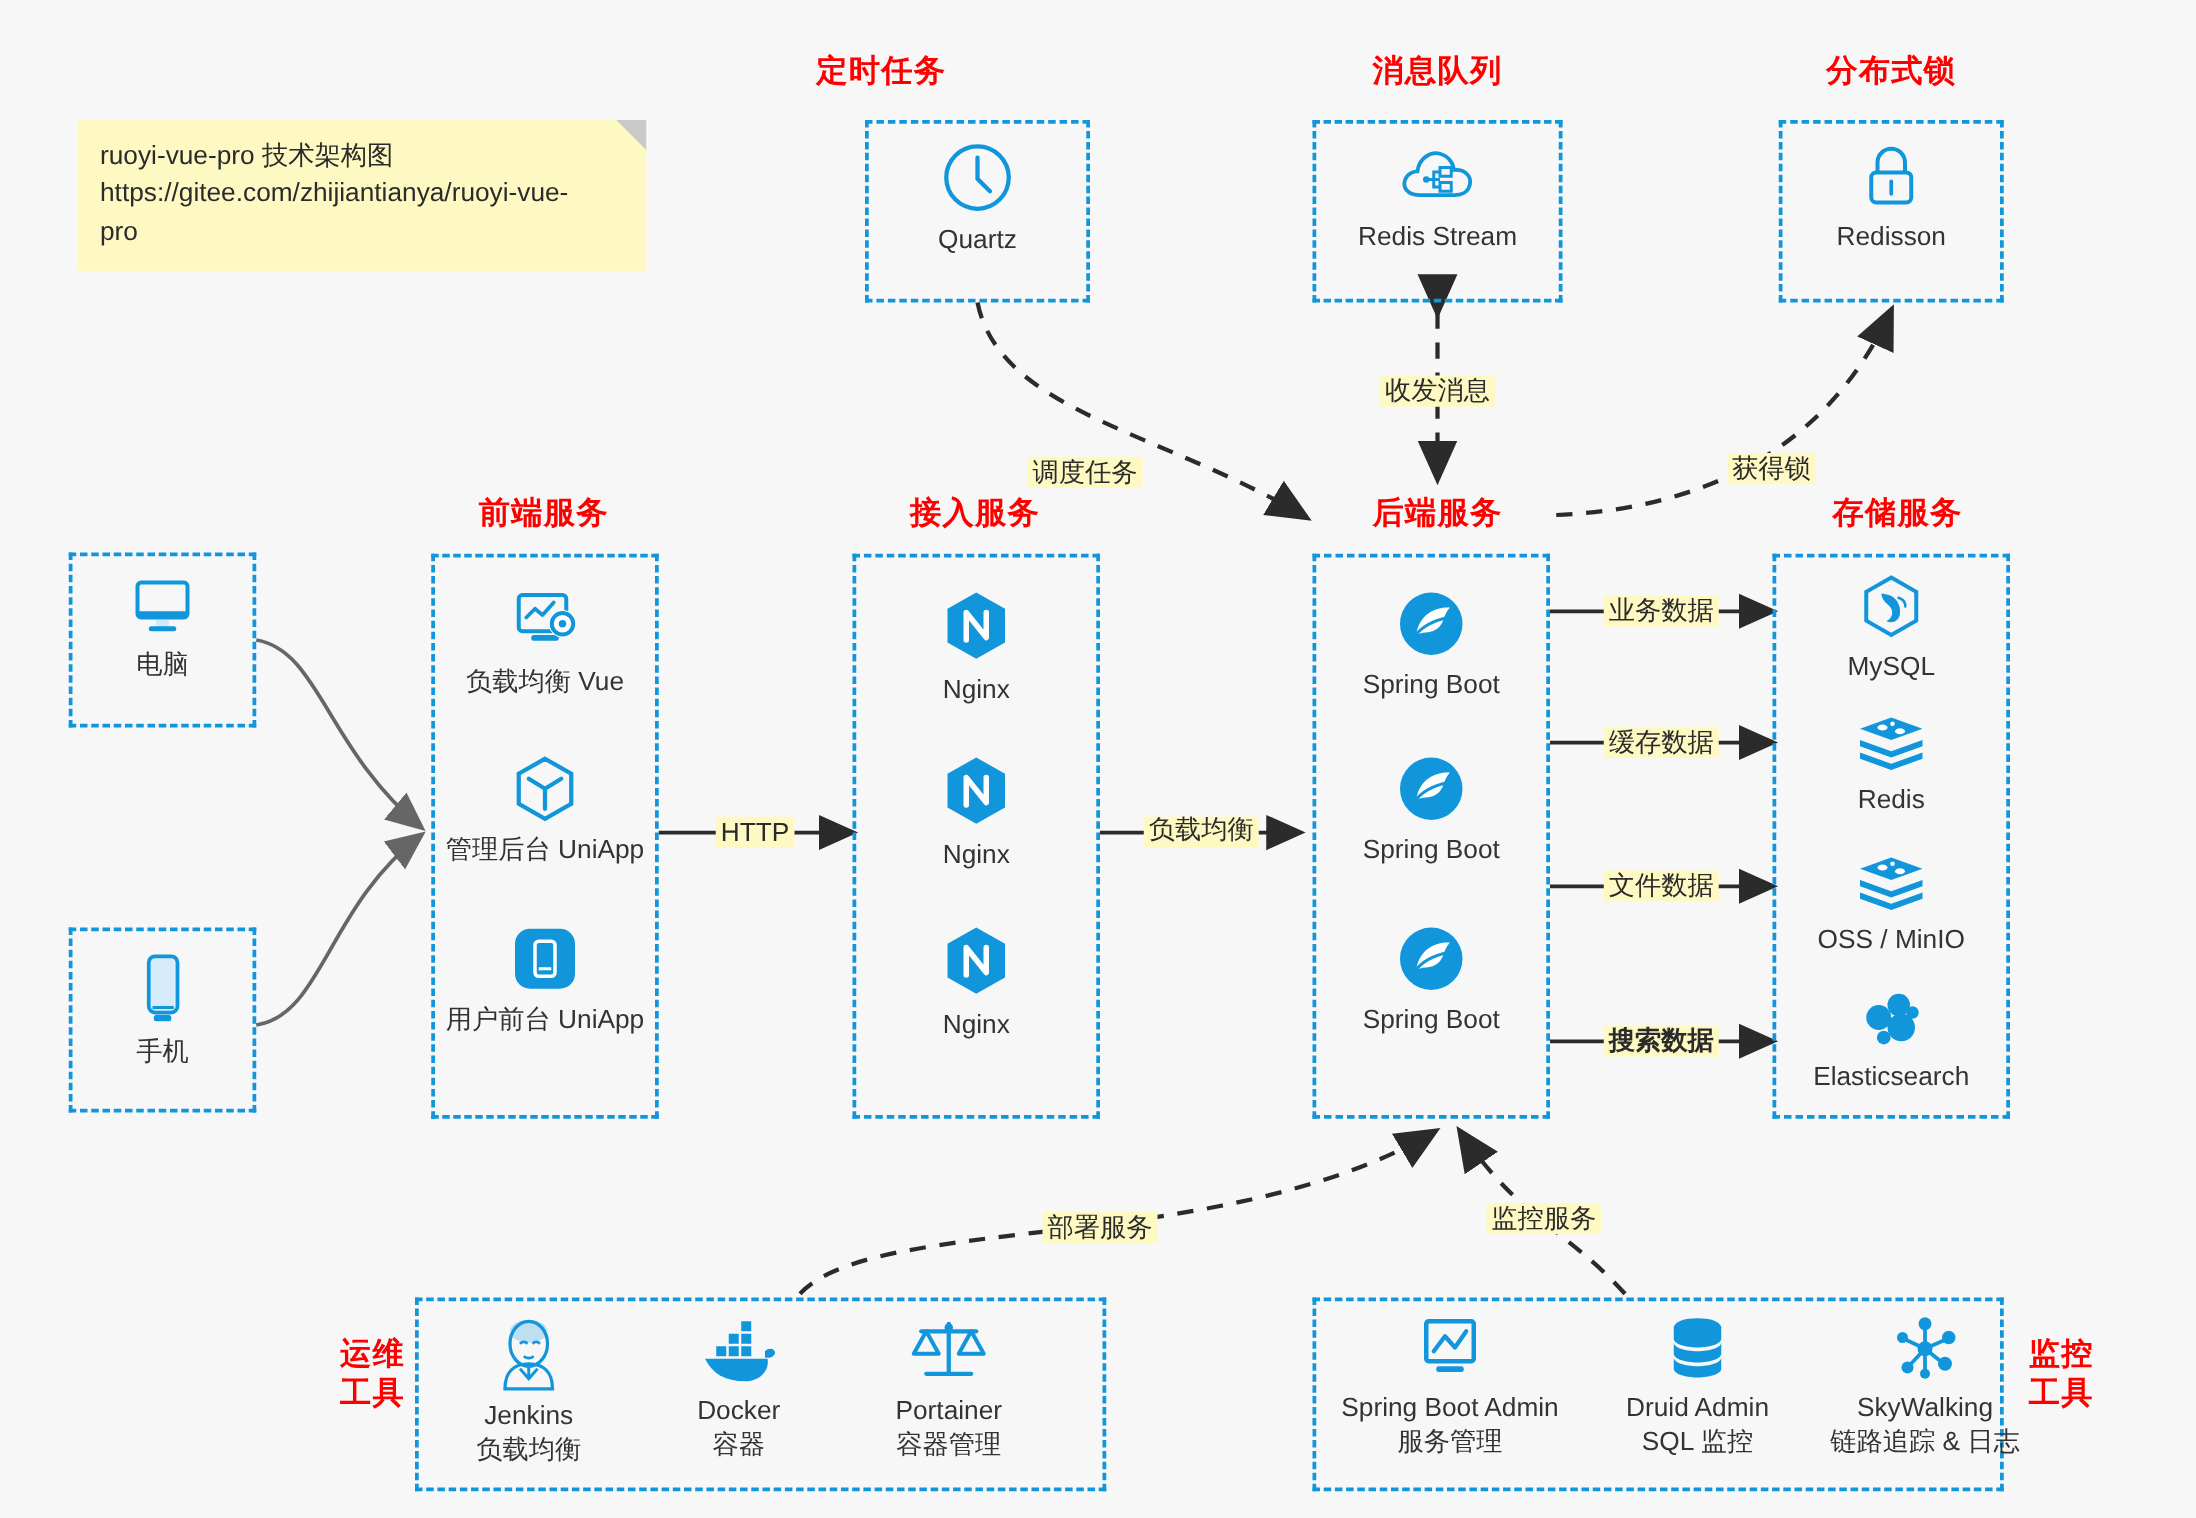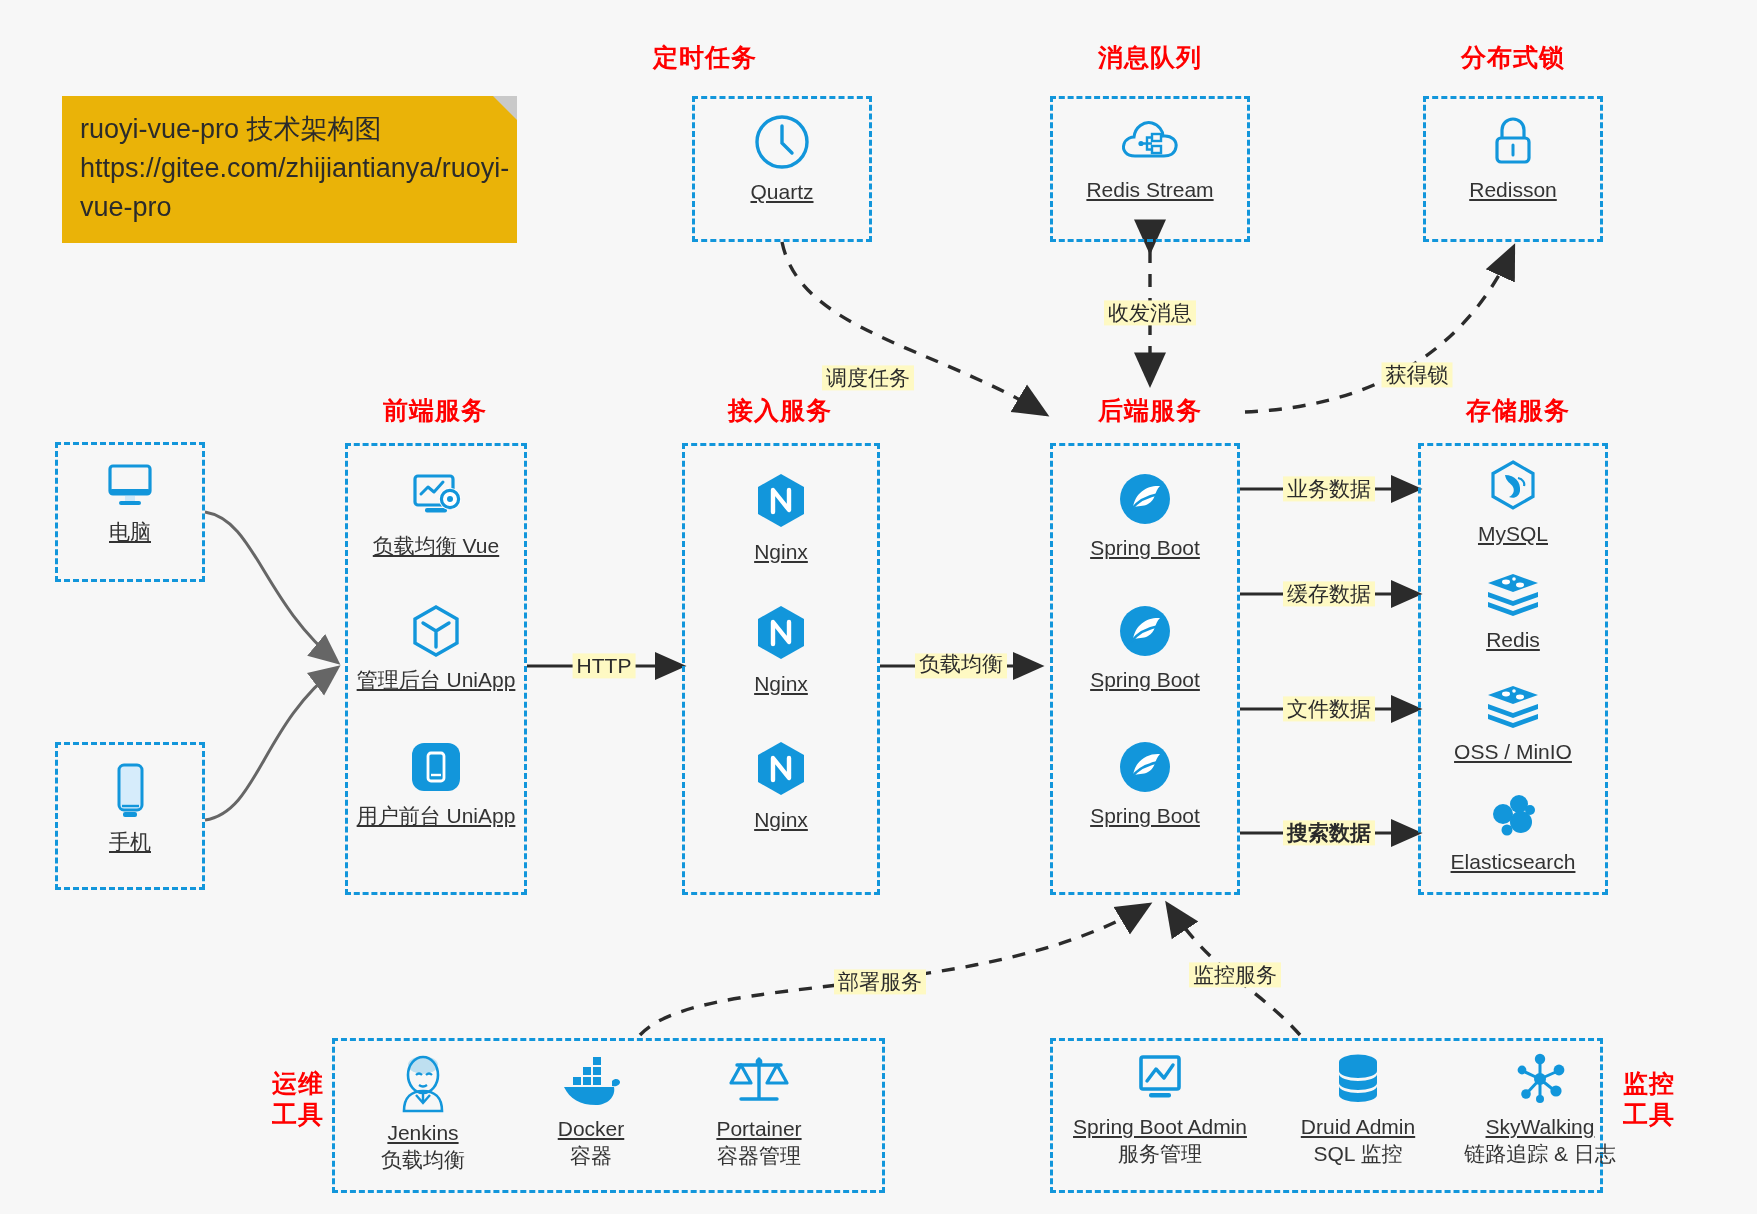--- a/index.html
+++ b/index.html
@@ -56,33 +56,32 @@
     margin: 0 auto;
     line-height: 0;
   }
   .item .cap {
     display: block;
     margin-top: 6px;
     font-size: 21px;
     color: #333333;
     line-height: 1.3;
     white-space: pre-line;
-    text-decoration: underline;
   }
   .item .cap2 {
     display: block;
     font-size: 21px;
     color: #333333;
     line-height: 1.3;
   }
   .note {
     position: absolute;
-    background: #eab308;
+    background: #fef9c3;
     padding: 14px 32px 16px 18px;
-    font-size: 27px;
+    font-size: 21px;
     color: #2b2b2b;
     line-height: 1.45;
     box-sizing: border-box;
   }
   .note .fold {
     position: absolute;
     right: 0;
     top: 0;
     width: 0;
     height: 0;

